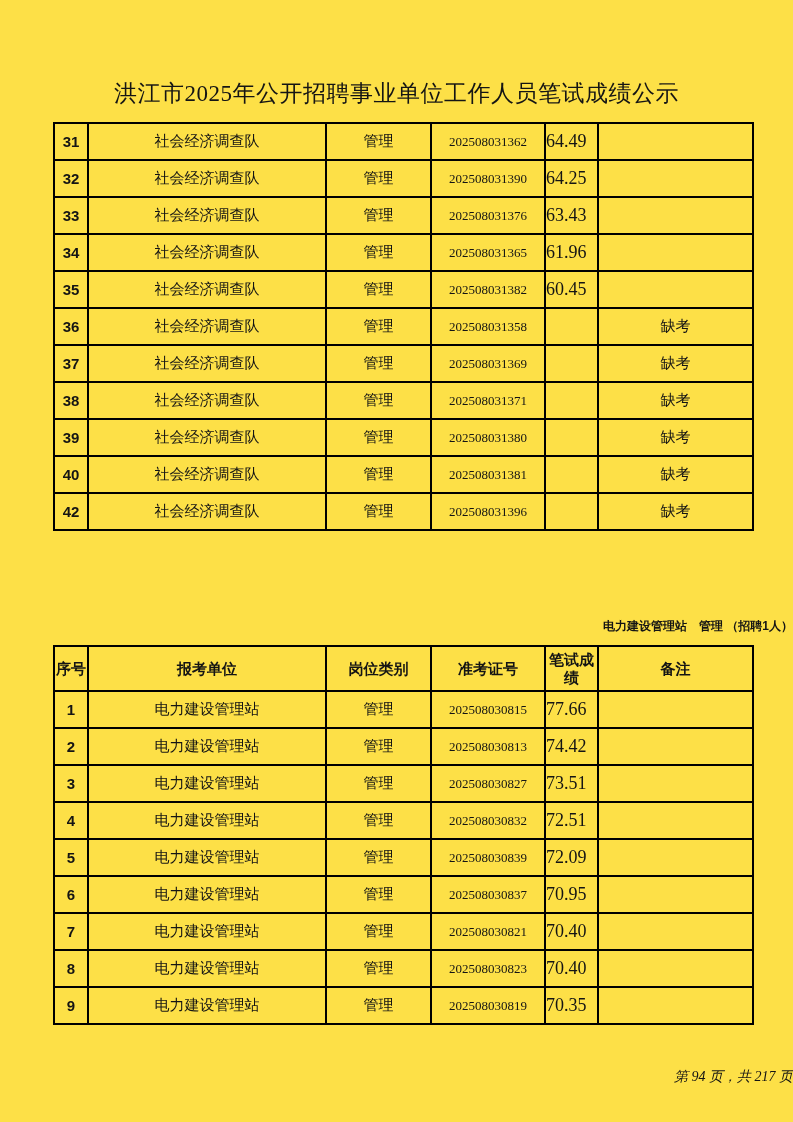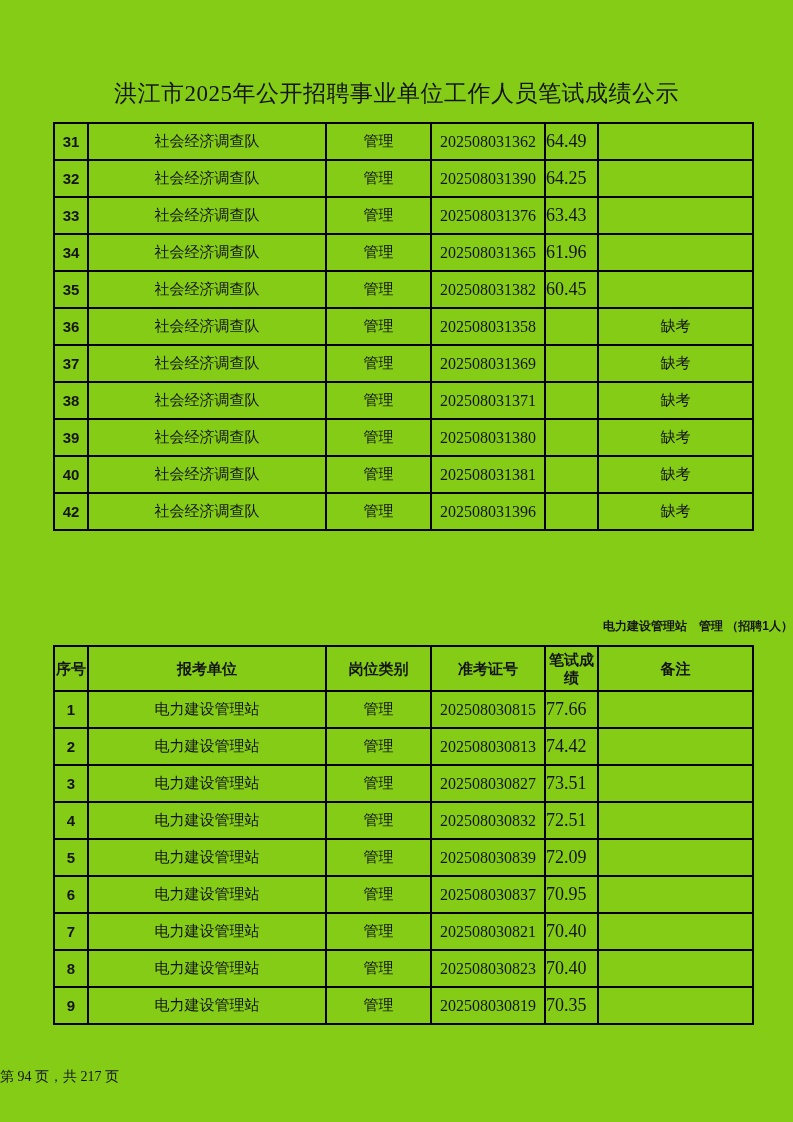--- a/index.html
+++ b/index.html
@@ -1,21 +1,21 @@
 <!DOCTYPE html>
 <html><head>
 <meta charset="utf-8">
 <style>
   html, body { margin: 0; padding: 0; background: #888; }
   .page {
     position: relative;
     width: 793px;
     height: 1122px;
     margin: 0 auto;
-    background: #84cc16;
+    background: #fde047;
     font-family: "Liberation Serif", "DejaVu Serif", serif;
     color: #141414;
     overflow: hidden;
   }
   .title {
     position: absolute;
     top: 78px;
     left: 0;
     width: 100%;
     text-align: center;
@@ -52,21 +52,21 @@
     font-family: "Liberation Sans", "DejaVu Sans", sans-serif;
     font-weight: bold;
     font-size: 15px;
     text-align: center;
   }
   td.c-unit, td.c-category, td.c-remark {
     font-size: 15px;
     text-align: center;
   }
   td.c-ticket {
-    font-size: 16px;
+    font-size: 13px;
     text-align: center;
   }
   td.c-score {
     font-size: 18px;
     text-align: left;
     padding-left: 7px;
   }
   .section-heading {
     position: absolute;
     top: 608px;
@@ -77,22 +77,23 @@
     text-align: right;
     font-family: "Liberation Sans", "DejaVu Sans", sans-serif;
     font-weight: bold;
     font-size: 12px;
   }
   .footer {
     position: absolute;
     top: 1068px;
     left: 0;
     width: 100%;
-    text-align: left;
+    text-align: right;
     font-size: 14px;
+    font-style: italic;
   }
 </style>
 </head>
 <body>
 
 <div class="page">
 
   <div class="title">洪江市2025年公开招聘事业单位工作人员笔试成绩公示</div>
 
   <table class="grid t1">

